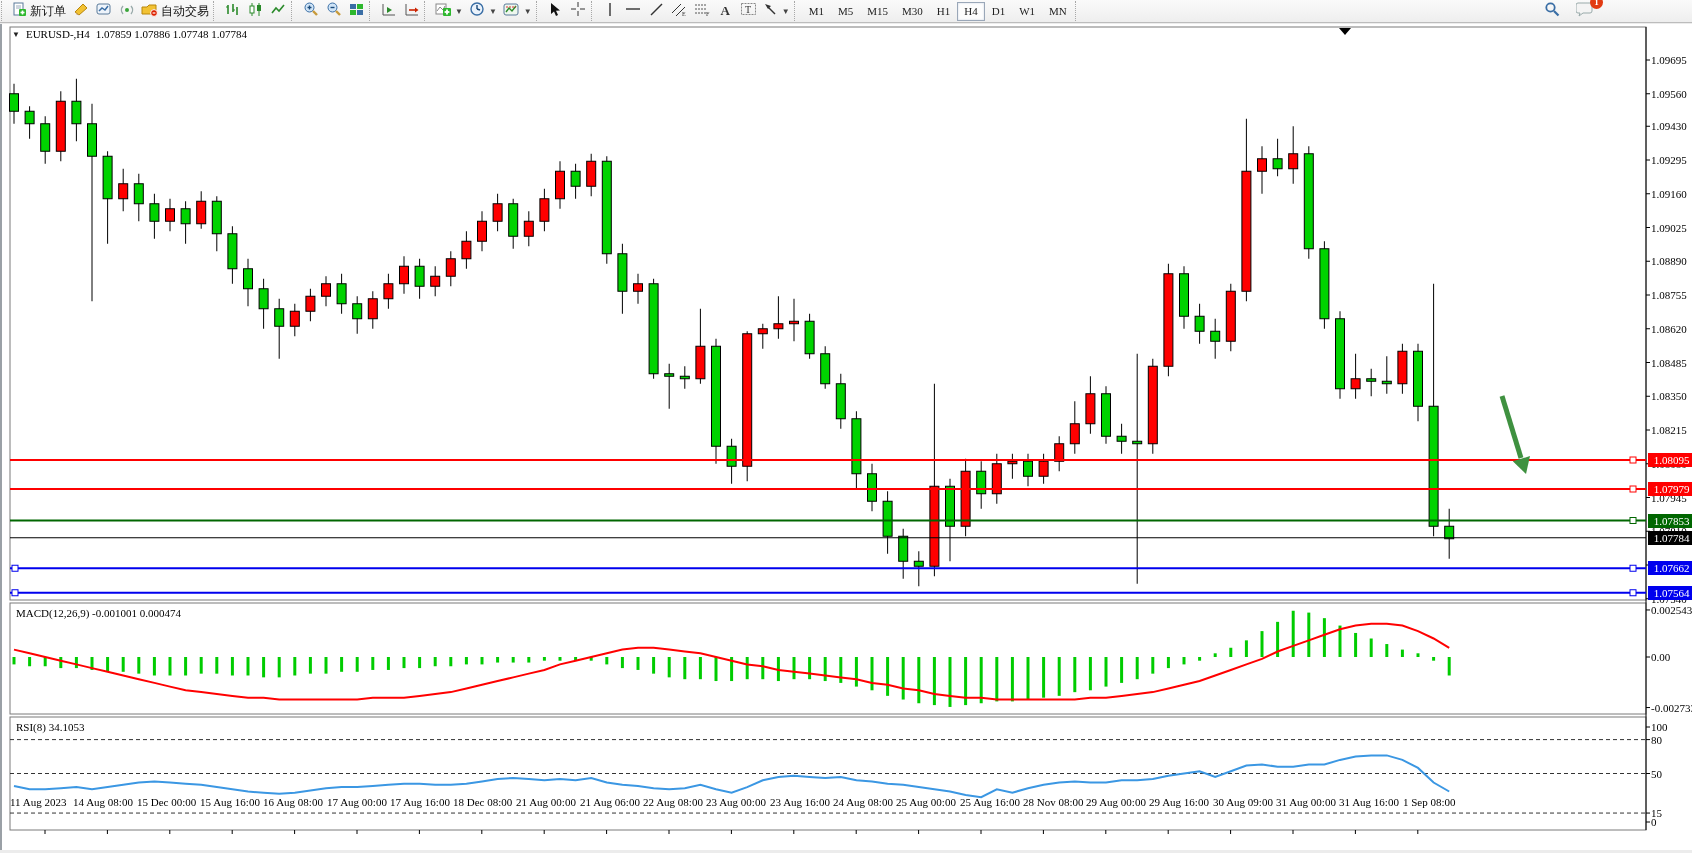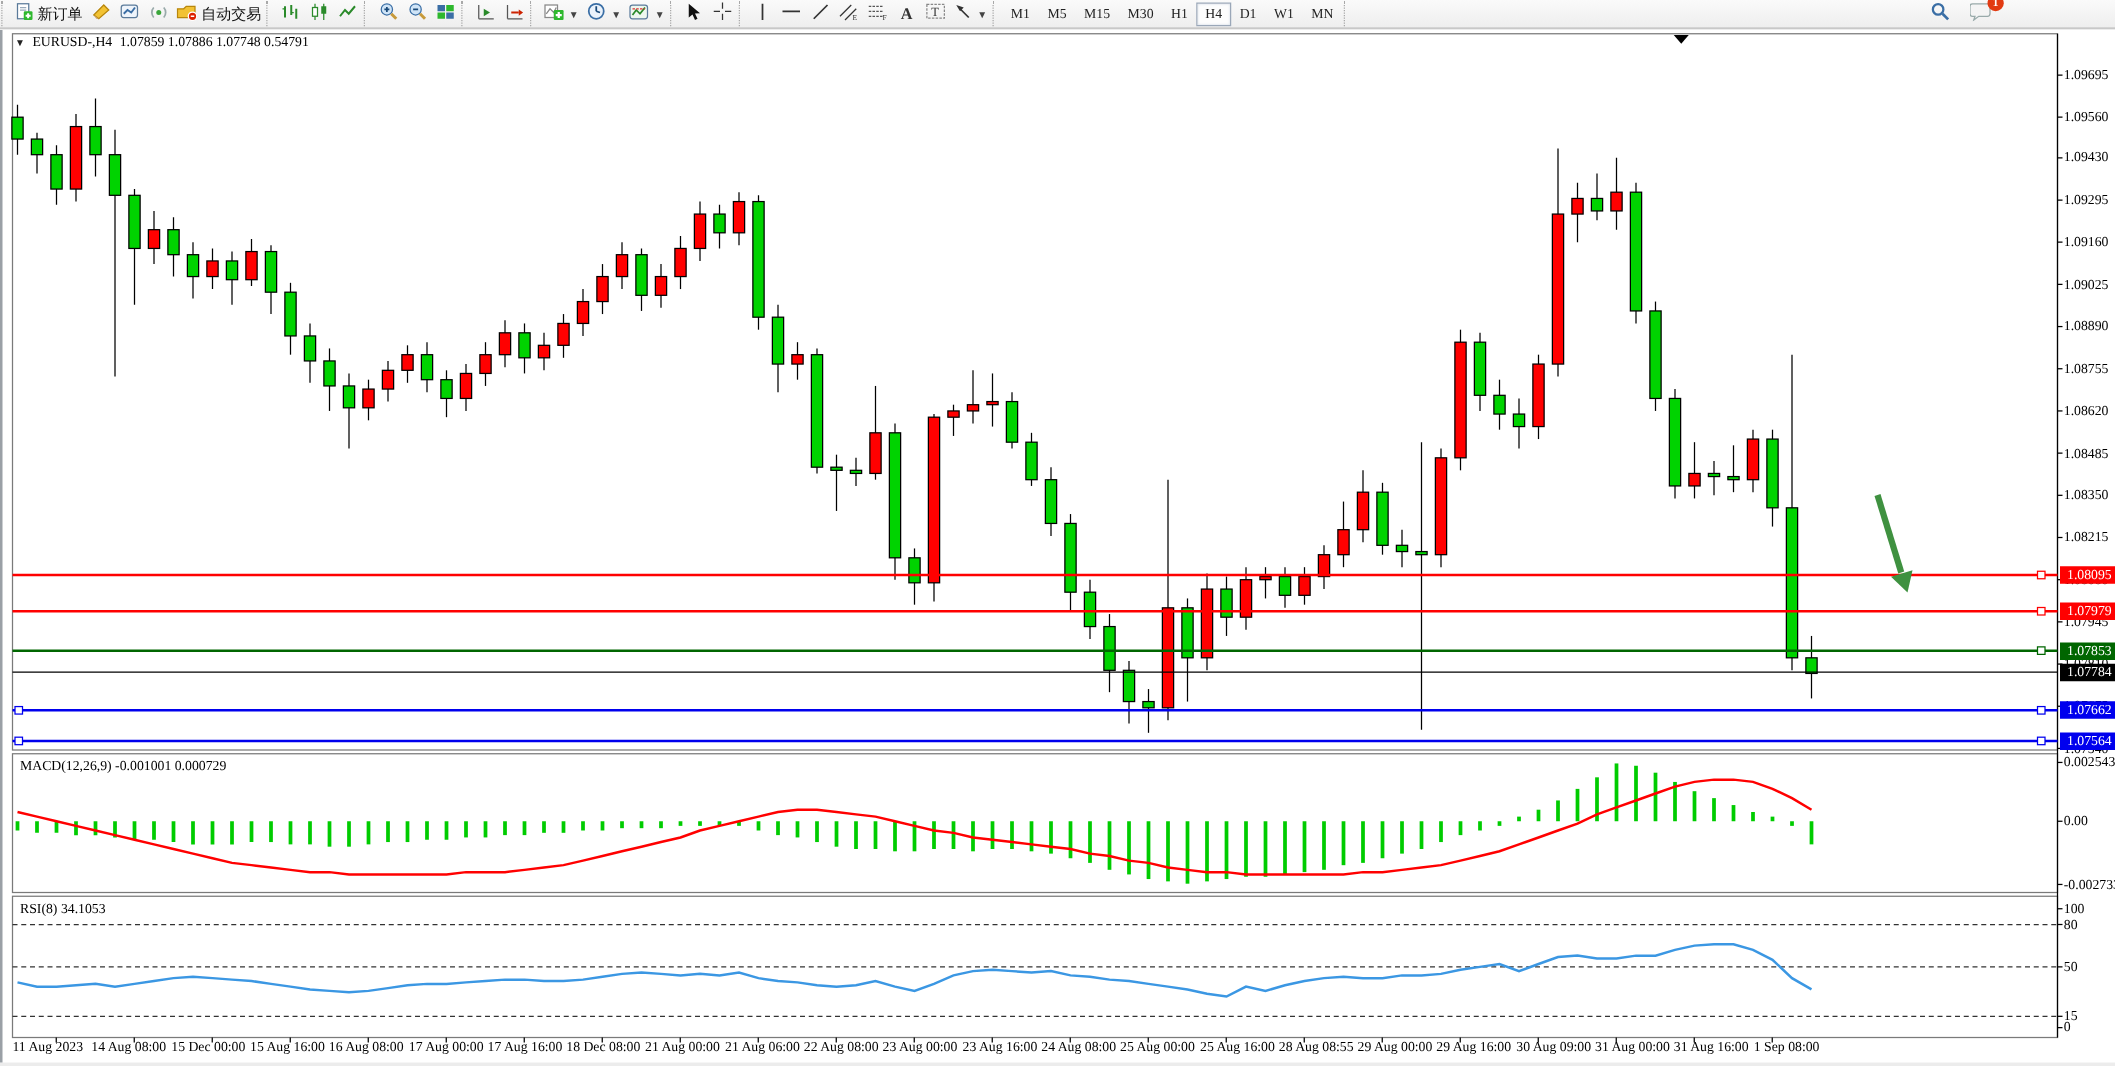--- a/index.html
+++ b/index.html
@@ -29,21 +29,21 @@
               border-left:2px solid #9aa0a6; }
   #overlay-title { position:absolute; left:10px; top:4px; font-size:11px; color:#000;
                    display:flex; align-items:center; gap:6px; z-index:5; }
   #oneclick-arrow { font-size:8px; color:#222; }
   .pane-label { position:absolute; font-size:11px; color:#000; z-index:5; }
   #chart-svg { position:absolute; left:0; top:0; z-index:1; }
   .axis-label { position:absolute; left:1649px; width:44px; font-size:11px; color:#000;
                 line-height:11px; z-index:2; }
   .price-badge { position:absolute; left:1646px; width:47px; height:14px; font-size:11px;
                  color:#fff; text-align:center; line-height:14px; z-index:4; }
-  .date-label { position:absolute; top:808px; font-size:11px; color:#000; white-space:nowrap; z-index:2; }
+  .date-label { position:absolute; top:772px; font-size:11px; color:#000; white-space:nowrap; z-index:2; }
 </style>
 </head>
 <body>
 
 <div id="app">
 
   <div id="toolbar">
     <div class="tb-sep"></div>
 
     <div class="tb-btn">
@@ -335,25 +335,25 @@
         </span>
         <span class="badge-red">1</span>
       </div>
     </div>
   </div>
 
   <div id="chartwin">
     <div id="overlay-title">
       <span id="oneclick-arrow">▼</span>
       <span>EURUSD-,H4</span>
-      <span>1.07859 1.07886 1.07748 0.54791</span>
+      <span>1.07859 1.07886 1.07748 1.07784</span>
     </div>
 
     <div class="pane-label" style="left:14px; top:583px">
-      <span>MACD(12,26,9)</span> <span>-0.001001 0.000729</span>
+      <span>MACD(12,26,9)</span> <span>-0.001001 0.000474</span>
     </div>
     <div class="pane-label" style="left:14px; top:697px">
       <span>RSI(8)</span> <span>34.1053</span>
     </div>
 
     <svg id="chart-svg" width="1692" height="826">
         <rect x="8" y="3" width="1636" height="573" fill="#fff" stroke="#7a7a7a"></rect>
         <rect x="8" y="579" width="1636" height="111" fill="#fff" stroke="#7a7a7a"></rect>
         <rect x="8" y="693" width="1636" height="113" fill="#fff" stroke="#7a7a7a"></rect>
         <line x1="1644" y1="3" x2="1644" y2="806" stroke="#000"></line>
@@ -747,21 +747,21 @@
         <div class="date-label" style="left:388px">17 Aug 16:00</div>
         <div class="date-label" style="left:451px">18 Dec 08:00</div>
         <div class="date-label" style="left:514px">21 Aug 00:00</div>
         <div class="date-label" style="left:578px">21 Aug 06:00</div>
         <div class="date-label" style="left:641px">22 Aug 08:00</div>
         <div class="date-label" style="left:704px">23 Aug 00:00</div>
         <div class="date-label" style="left:768px">23 Aug 16:00</div>
         <div class="date-label" style="left:831px">24 Aug 08:00</div>
         <div class="date-label" style="left:894px">25 Aug 00:00</div>
         <div class="date-label" style="left:958px">25 Aug 16:00</div>
-        <div class="date-label" style="left:1021px">28 Aug 08:55</div>
+        <div class="date-label" style="left:1021px">28 Nov 08:00</div>
         <div class="date-label" style="left:1084px">29 Aug 00:00</div>
         <div class="date-label" style="left:1147px">29 Aug 16:00</div>
         <div class="date-label" style="left:1211px">30 Aug 09:00</div>
         <div class="date-label" style="left:1274px">31 Aug 00:00</div>
         <div class="date-label" style="left:1337px">31 Aug 16:00</div>
         <div class="date-label" style="left:1401px">1 Sep 08:00</div>
       </div>
   </div>
 </div>
 

